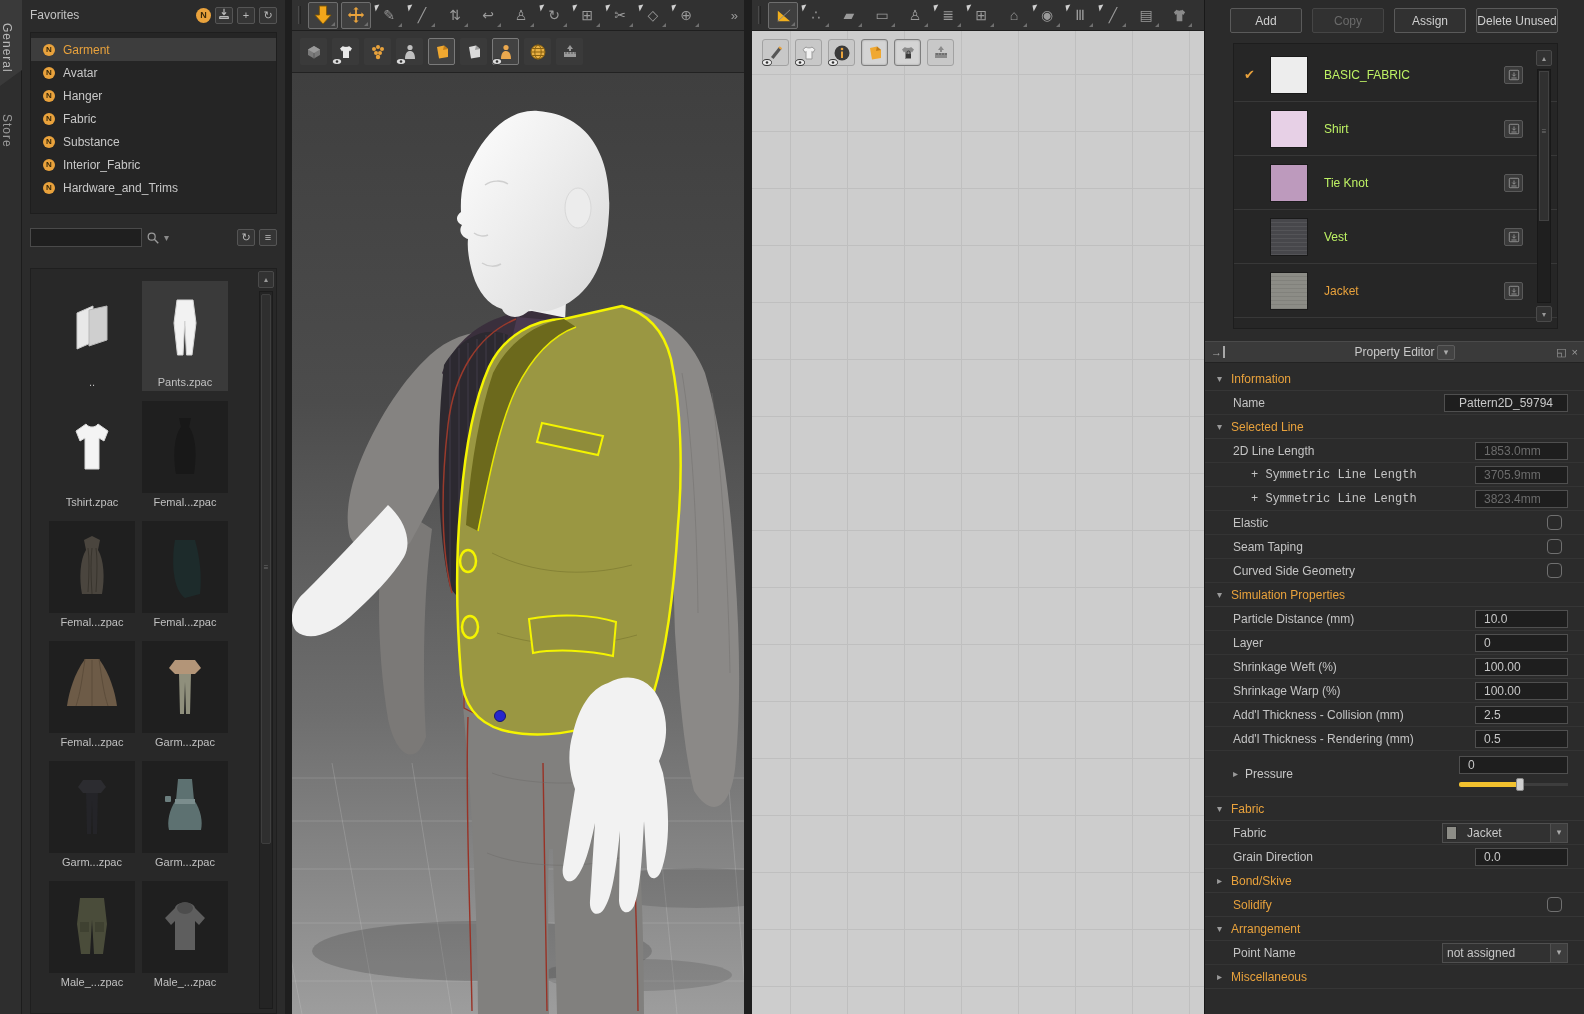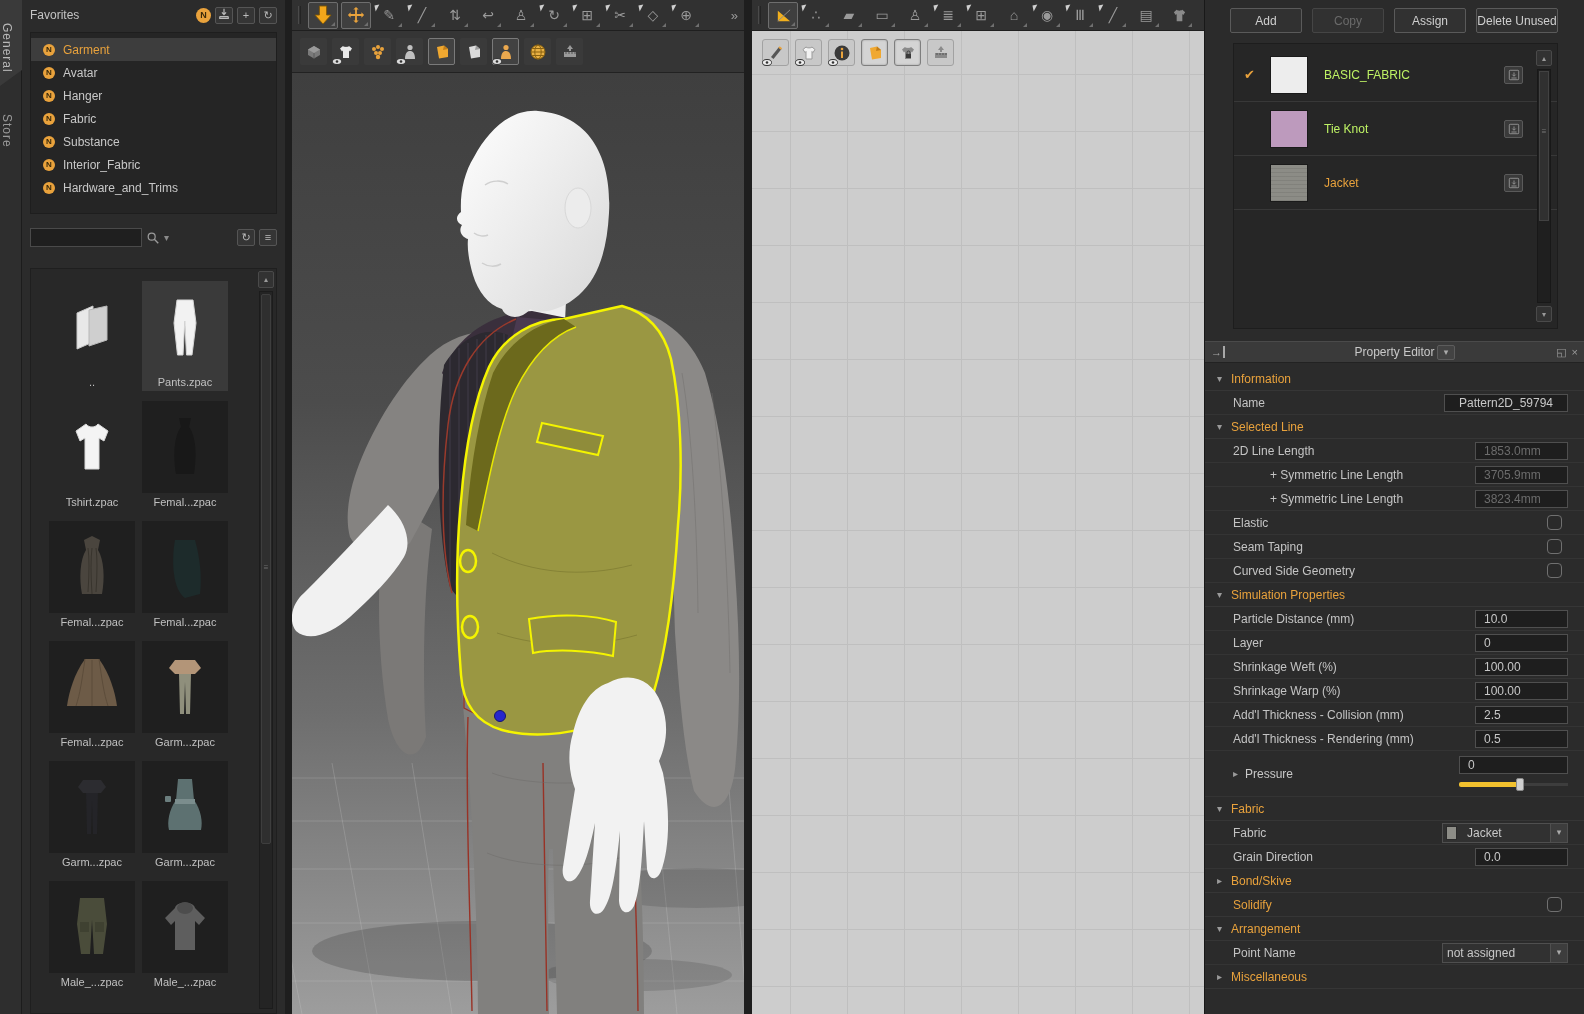--- a/index.html
+++ b/index.html
@@ -123,21 +123,21 @@
     border:1px solid #5c5c5c; border-radius:2px; color:#aaa; font-size:9px; text-align:center; line-height:13px; cursor:pointer; }
   .pe-winbtns { margin-left:auto; display:flex; gap:5px; padding-right:6px; z-index:1; }
   .pe-winbtn { color:#9a9a9a; font-size:11px; cursor:pointer; line-height:14px; }
 
   .pe-body { flex:1; margin-top:4px; overflow:hidden; }
   .pe-sec { height:24px; display:flex; align-items:center; border-bottom:1px solid #363636; cursor:pointer; }
   .pe-sec .tri { margin-left:12px; width:12px; color:#9a9a9a; font-size:10px; }
   .pe-sec .stitle { color:#e9a23c; margin-left:2px; }
   .pe-row { height:24px; display:flex; align-items:center; border-bottom:1px solid #343434; }
   .plabel { flex:1; padding-left:28px; color:#c4c4c4; }
-  .plabel.sub { padding-left:65px; }
+  .plabel.sub { padding-left:46px;font-family:Liberation Mono, monospace; }
   .inp { width:93px; height:18px; background:#1e1e1e; border:1px solid #4f4f4f; color:#c8c8c8;
     display:flex; align-items:center; padding:0 8px; margin-right:16px; cursor:text; }
   .inp.wide { width:124px; justify-content:center; padding:0 4px; }
   .inp.disabled { color:#6c6c6c; cursor:default; }
   .cbox { width:15px; height:15px; border:1px solid #707070; border-radius:4px; background:#2a2a2a;
     margin-right:22px; cursor:pointer; }
   .dd { width:126px; height:20px; background:#313131; border:1px solid #4f4f4f; margin-right:16px;
     display:flex; align-items:center; cursor:pointer; }
   .ddswatch { width:11px; height:14px; background:#8d8d87; margin:0 6px 0 3px; border:1px solid #2a2a2a; }
   .ddtext { flex:1; padding-left:4px; color:#c8c8c8; }
@@ -665,22 +665,44 @@
         <span class="fab-name">BASIC_FABRIC</span>
         <span class="save-btn">
           <svg width="12" height="12" viewBox="0 0 14 14">
               <rect x="1.5" y="1.5" width="11" height="11" rx="1" stroke="#9a9a9a" fill="none"></rect>
               <path d="M7,4 v4 M5,6.5 L7,8.5 L9,6.5 M4,10.5 h6" stroke="#9a9a9a" fill="none"></path>
             </svg>
         </span>
       </div>
       <div class="fab-row">
         <span class="fab-check"></span>
+        <span class="swatch" style="background:#e7d0e6"></span>
+        <span class="fab-name">Shirt</span>
+        <span class="save-btn">
+          <svg width="12" height="12" viewBox="0 0 14 14">
+              <rect x="1.5" y="1.5" width="11" height="11" rx="1" stroke="#9a9a9a" fill="none"></rect>
+              <path d="M7,4 v4 M5,6.5 L7,8.5 L9,6.5 M4,10.5 h6" stroke="#9a9a9a" fill="none"></path>
+            </svg>
+        </span>
+      </div>
+      <div class="fab-row">
+        <span class="fab-check"></span>
         <span class="swatch" style="background:#bd9abd"></span>
         <span class="fab-name">Tie Knot</span>
+        <span class="save-btn">
+          <svg width="12" height="12" viewBox="0 0 14 14">
+              <rect x="1.5" y="1.5" width="11" height="11" rx="1" stroke="#9a9a9a" fill="none"></rect>
+              <path d="M7,4 v4 M5,6.5 L7,8.5 L9,6.5 M4,10.5 h6" stroke="#9a9a9a" fill="none"></path>
+            </svg>
+        </span>
+      </div>
+      <div class="fab-row">
+        <span class="fab-check"></span>
+        <span class="swatch" style="background:#47474b; background-image:repeating-linear-gradient(0deg, rgba(255,255,255,.07) 0 1px, transparent 1px 4px);"></span>
+        <span class="fab-name">Vest</span>
         <span class="save-btn">
           <svg width="12" height="12" viewBox="0 0 14 14">
               <rect x="1.5" y="1.5" width="11" height="11" rx="1" stroke="#9a9a9a" fill="none"></rect>
               <path d="M7,4 v4 M5,6.5 L7,8.5 L9,6.5 M4,10.5 h6" stroke="#9a9a9a" fill="none"></path>
             </svg>
         </span>
       </div>
       <div class="fab-row">
         <span class="fab-check"></span>
         <span class="swatch" style="background:#8c8c86; background-image:repeating-linear-gradient(0deg, rgba(0,0,0,.08) 0 1px, transparent 1px 4px);"></span>

